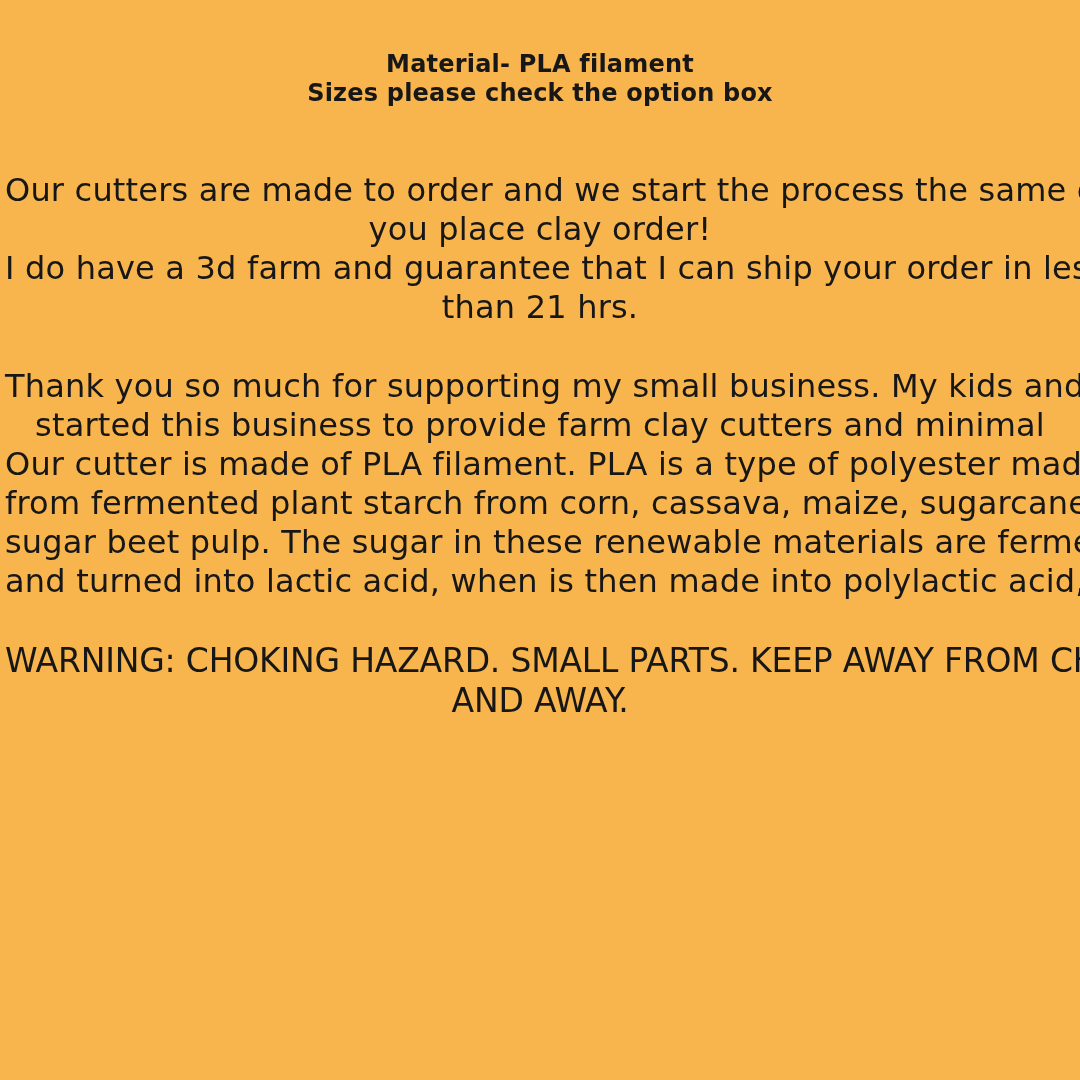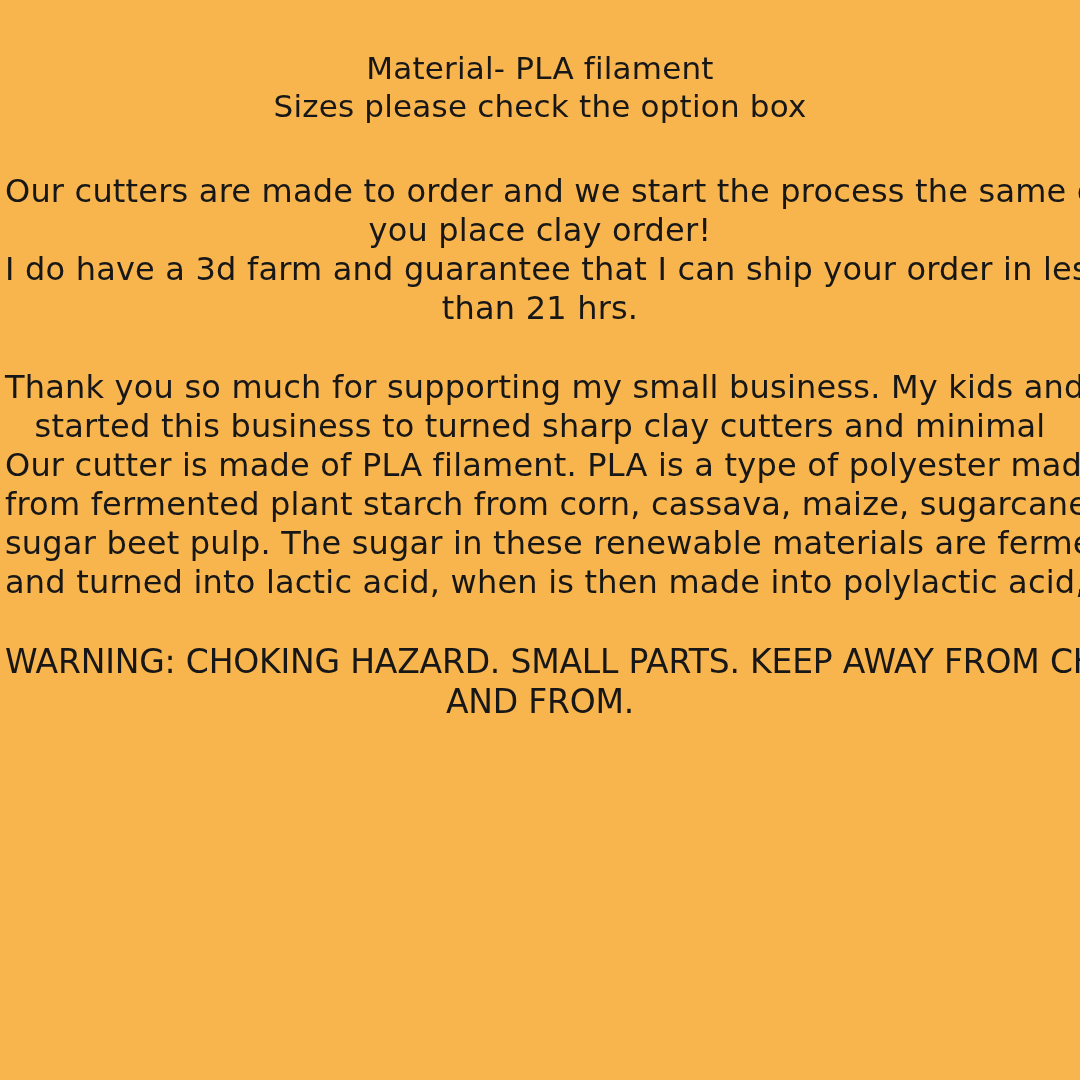--- a/index.html
+++ b/index.html
@@ -25,22 +25,23 @@
   }
   .block {
     width: 1070px;
     text-align: center;
     color: #171717;
     font-family: "DejaVu Sans", sans-serif;
     line-height: 1.22;
     letter-spacing: 0.2px;
   }
   .b-header {
-    font-size: 31px;
-    margin-bottom: 0;
+    font-size: 24px;
+    margin-bottom: 16px;
+    font-weight: bold;
   }
   .b-header .line {
     display: block;
   }
   .gap-lg { height: 46px; }
   .gap-md { height: 40px; }
   .b-body {
     font-size: 32px;
   }
   .b-body .line {
@@ -72,30 +73,30 @@
     <span class="line">Our cutters are made to order and we start the process the same day</span>
     <span class="line">you place clay order!</span>
     <span class="line">I do have a 3d farm and guarantee that I can ship your order in less</span>
     <span class="line">than 21 hrs.</span>
   </div>
 
   <div class="gap-md"></div>
 
   <div class="block b-body">
     <span class="line">Thank you so much for supporting my small business.  My kids and I</span>
-    <span class="line">started this business to turned sharp clay cutters  and minimal</span>
+    <span class="line">started this business to provide farm clay cutters  and minimal</span>
   </div>
 
   <div class="block b-body">
     <span class="line">Our cutter is made of PLA filament. PLA is a type of polyester made</span>
     <span class="line">from fermented plant starch from corn, cassava, maize, sugarcane or</span>
     <span class="line">sugar beet pulp. The sugar in these renewable materials are fermented</span>
     <span class="line">and turned into lactic acid, when is then made into polylactic acid, or PLA.</span>
   </div>
 
   <div class="gap-md"></div>
 
   <div class="block b-warning">
     <span class="line">WARNING: CHOKING HAZARD. SMALL PARTS. KEEP AWAY FROM CHILDREN</span>
-    <span class="line">AND FROM.</span>
+    <span class="line">AND AWAY.</span>
   </div>
 
 </div>
 
 </body></html>

